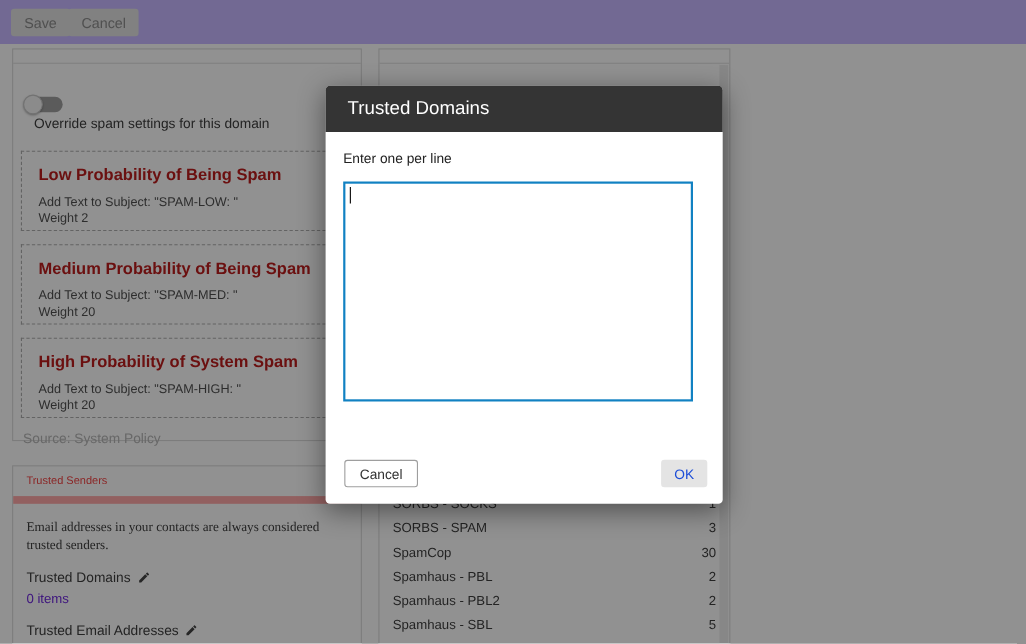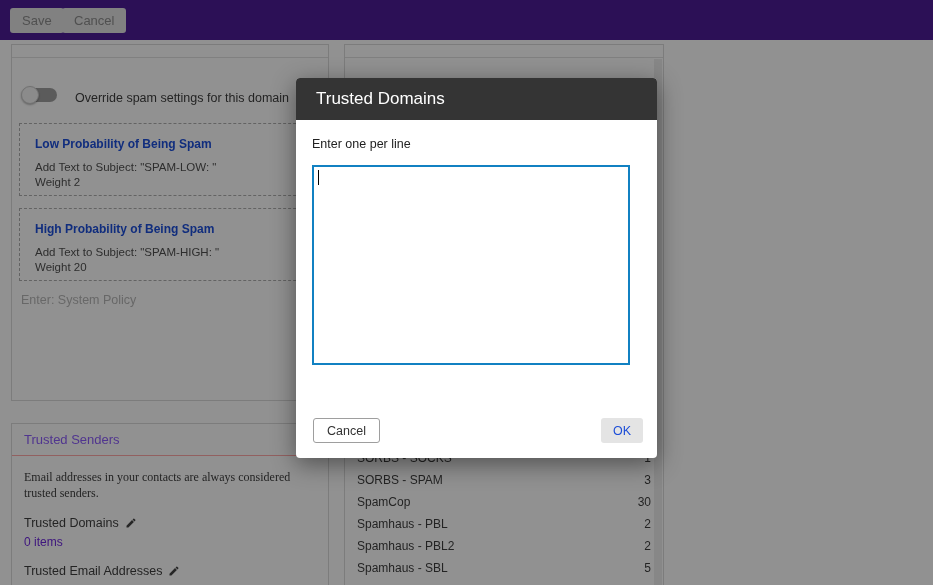--- a/index.html
+++ b/index.html
@@ -4,53 +4,53 @@
 <style>
   * { margin:0; padding:0; box-sizing:border-box; }
   html,body { width:933px; height:585px; overflow:hidden; }
   body {
     font-family:"Liberation Sans", sans-serif;
     background:#fafafa;
     position:relative;
     color:#424242;
   }
   
-  .toolbar { position:absolute; top:0; left:0; width:100%; height:40px; background:#4c1d95; }
+  .toolbar { position:absolute; top:0; left:0; width:100%; height:40px; background:#c4b5fd; }
   .tb-btn {
     position:absolute; top:8px; height:25px; border:none; border-radius:3px;
     background:#dedede; color:#8a8a8a; font-size:13px; font-family:inherit;
     padding:0 12px; cursor:pointer;
   }
   .tb-btn.save { left:10px; }
   .tb-btn.cancel { left:62px; }
 
   
   .card { position:absolute; background:#fafafa; border:1px solid #d6d6d6; }
   .card-header-strip { height:13px; border-bottom:1px solid #dcdcdc; }
   .card.spam { left:11px; top:44px; width:318px; height:357px; }
   .card.trusted { left:11px; top:423px; width:318px; height:200px; }
   .card.rbl { left:344px; top:44px; width:320px; height:560px; }
 
   
-  .toggle-row { display:flex; align-items:flex-end; margin:27px 9px 18px 9px; }
+  .toggle-row { display:flex; align-items:flex-start; margin:27px 9px 18px 9px;flex-direction:column; }
   .switch { position:relative; width:44px; height:20px; flex:0 0 auto; cursor:pointer; }
   .switch .track { position:absolute; left:5px; top:3px; width:31px; height:14px; border-radius:7px; background:#9e9e9e; }
   .switch .thumb { position:absolute; left:0; top:1px; width:18px; height:18px; border-radius:50%;
                    background:#efefef; border:1px solid #c4c4c4; box-shadow:0 1px 2px rgba(0,0,0,.3); }
   .toggle-label { font-size:12.5px; color:#3d3d3d; margin-left:10px; }
 
   .level-box {
     border:1px dashed #ababab; margin:0 7px 12px 7px; padding:13px 15px 12px 15px; height:73px;
   }
-  .level-title { font-size:12px; font-weight:700; color:#1d4ed8; margin-bottom:9px; }
+  .level-title { font-size:15px; font-weight:700; color:#b91c1c; margin-bottom:9px; }
   .level-line { font-size:11.5px; color:#4f4f4f; line-height:15px; }
   .source-note { font-size:12.5px; color:#b3b3b3; margin:10px 0 0 9px; }
 
   
-  .ts-header { padding:8px 12px; font-size:13px; color:#8b5cf6; border-bottom:1px solid #fca5a5; }
+  .ts-header { padding:8px 12px; font-size:10px; color:#ef4444; border-bottom:7px solid #fca5a5; }
   .ts-body { padding:13px 12px; }
   .ts-desc { font-size:12px; line-height:16px; color:#3d3d3d; width:290px;font-family:Liberation Serif, serif; }
   .ts-group { margin-top:15px; }
   .ts-group-label { font-size:12.5px; color:#3d3d3d; display:flex; align-items:center; gap:6px; }
   .ts-count { font-size:12px; color:#6d28d9; margin-top:5px; }
   .edit-icon { width:12px; height:12px; cursor:pointer; flex:0 0 auto; }
   .edit-icon svg { display:block; width:12px; height:12px; fill:#424242; }
 
   
   .rbl-rows { position:absolute; left:0; top:402px; width:100%; }
@@ -107,28 +107,33 @@
     </div>
     <div class="toggle-label">Override spam settings for this domain</div>
   </div>
 
   <div class="level-box">
     <div class="level-title">Low Probability of Being Spam</div>
     <div class="level-line">Add Text to Subject: "SPAM-LOW: "</div>
     <div class="level-line">Weight 2</div>
   </div>
 
-
   <div class="level-box">
-    <div class="level-title">High Probability of Being Spam</div>
+    <div class="level-title">Medium Probability of Being Spam</div>
+    <div class="level-line">Add Text to Subject: "SPAM-MED: "</div>
+    <div class="level-line">Weight 20</div>
+  </div>
+
+  <div class="level-box">
+    <div class="level-title">High Probability of System Spam</div>
     <div class="level-line">Add Text to Subject: "SPAM-HIGH: "</div>
     <div class="level-line">Weight 20</div>
   </div>
 
-  <div class="source-note">Enter: System Policy</div>
+  <div class="source-note">Source: System Policy</div>
 </div>
 
 <div class="card trusted">
   <div class="ts-header">Trusted Senders</div>
   <div class="ts-body">
     <div class="ts-desc">Email addresses in your contacts are always considered trusted senders.</div>
 
     <div class="ts-group">
       <div class="ts-group-label">
         <span>Trusted Domains</span>

